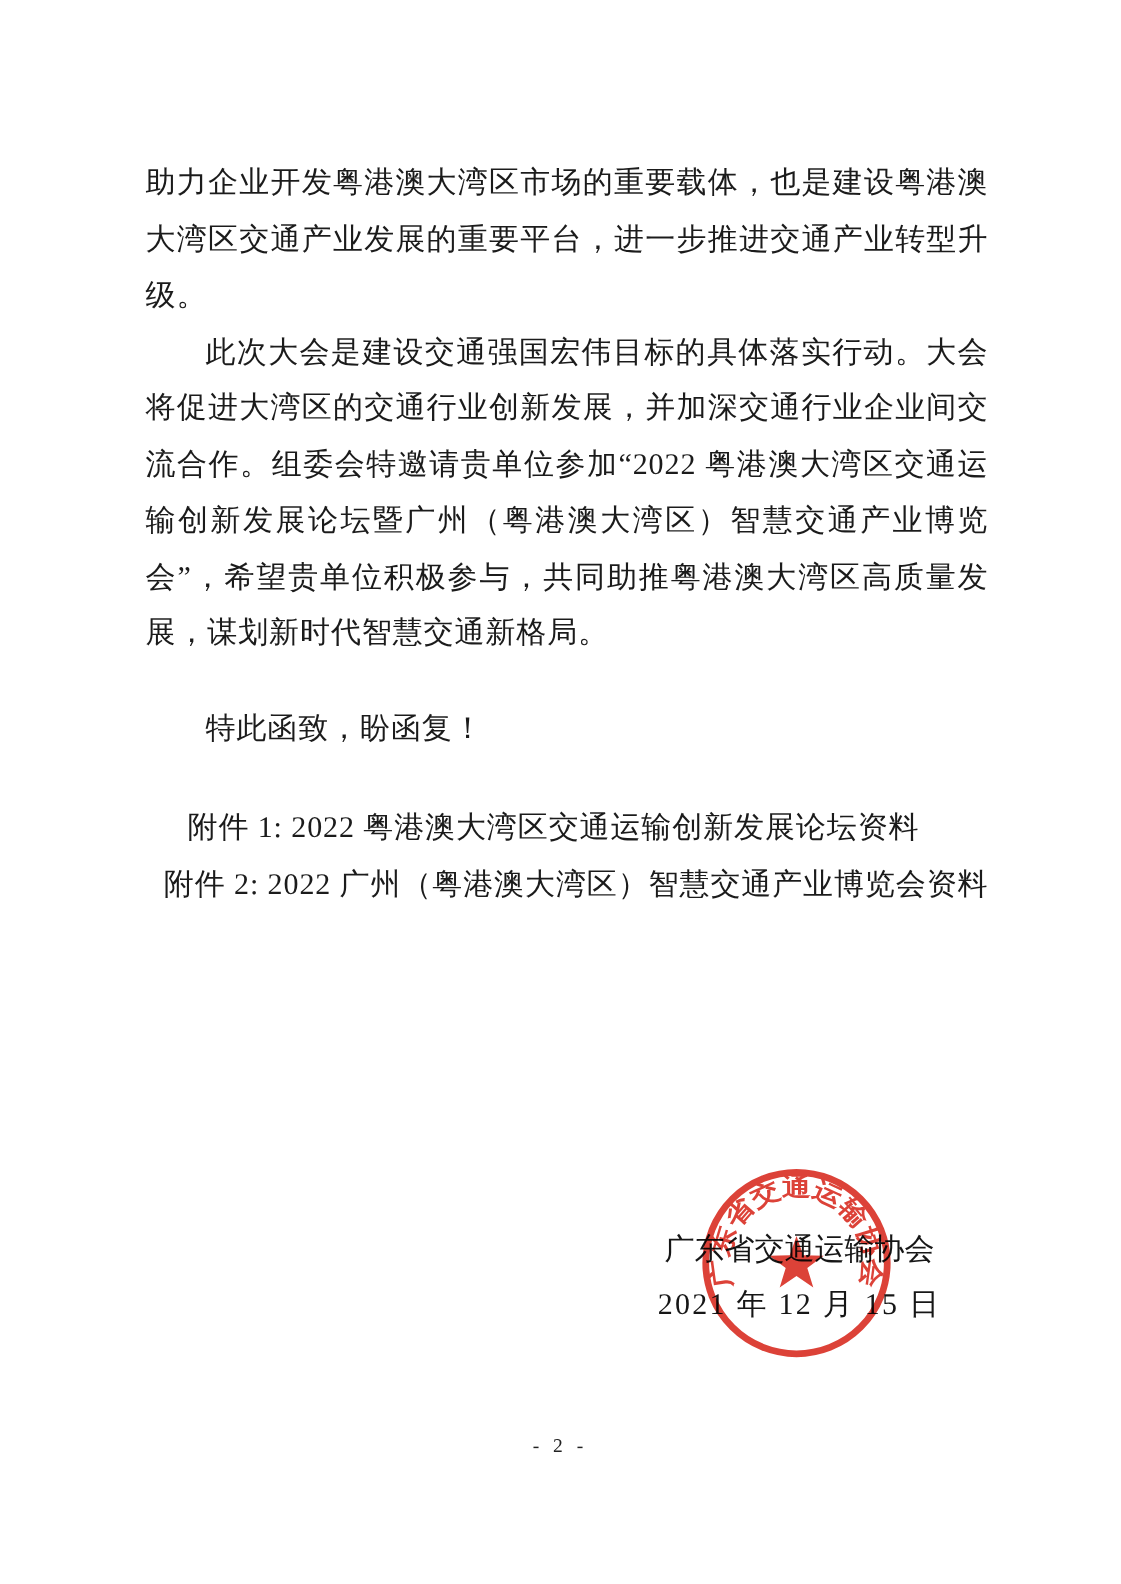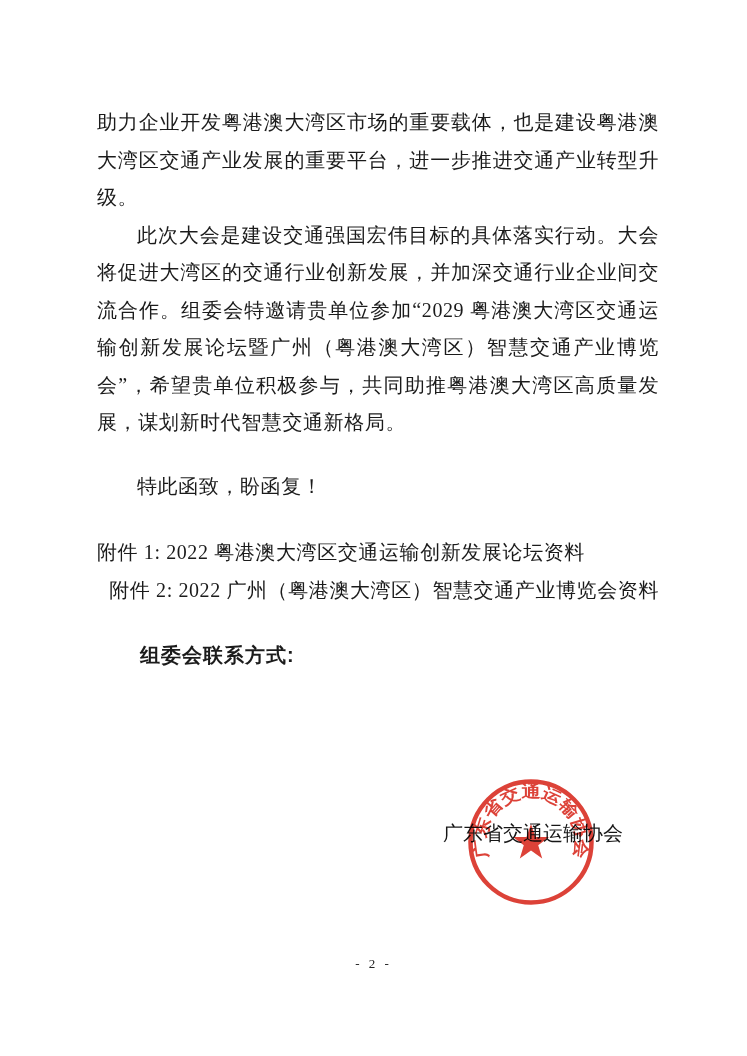--- a/index.html
+++ b/index.html
@@ -18,21 +18,21 @@
     top: 104px;
     width: 562px;
     font-size: 20px;
     line-height: 37.5px;
     text-align: justify;
     letter-spacing: 0.6px;
   }
   .para { margin: 0; }
   .indent { text-indent: 2em; }
   .closing { margin-top: 26px; }
-  .att1 { margin-top: 29px; text-align: left; }
+  .att1 { margin-top: 29px; text-align: left; margin-left: 28px; }
   .att2 { text-align: right; }
   .contact-heading {
     margin-top: 28px;
     padding-left: 43px;
     font-weight: 700;
     font-family: "Liberation Sans", sans-serif;
     letter-spacing: 1px;
     text-align: left;
   }
   .contact-line {
@@ -76,29 +76,29 @@
     color: #222222;
   }
 </style>
 </head>
 <body>
 
 <div class="page">
 
   <div class="body-text">
     <p class="para">助力企业开发粤港澳大湾区市场的重要载体，也是建设粤港澳大湾区交通产业发展的重要平台，进一步推进交通产业转型升级。</p>
-    <p class="para indent">此次大会是建设交通强国宏伟目标的具体落实行动。大会将促进大湾区的交通行业创新发展，并加深交通行业企业间交流合作。组委会特邀请贵单位参加“2029 粤港澳大湾区交通运输创新发展论坛暨广州（粤港澳大湾区）智慧交通产业博览会”，希望贵单位积极参与，共同助推粤港澳大湾区高质量发展，谋划新时代智慧交通新格局。</p>
+    <p class="para indent">此次大会是建设交通强国宏伟目标的具体落实行动。大会将促进大湾区的交通行业创新发展，并加深交通行业企业间交流合作。组委会特邀请贵单位参加“2022 粤港澳大湾区交通运输创新发展论坛暨广州（粤港澳大湾区）智慧交通产业博览会”，希望贵单位积极参与，共同助推粤港澳大湾区高质量发展，谋划新时代智慧交通新格局。</p>
     <p class="para indent closing">特此函致，盼函复！</p>
     <p class="para att1">附件 1: 2022 粤港澳大湾区交通运输创新发展论坛资料</p>
     <p class="para att2">附件 2: 2022 广州（粤港澳大湾区）智慧交通产业博览会资料</p>
-    <p class="para contact-heading">组委会联系方式:</p>
   </div>
 
   <div class="signature">
     <div class="sig-org">广东省交通运输协会</div>
+    <div class="sig-date">2021 年 12 月 15 日</div>
   </div>
 
   <svg class="seal" viewBox="0 0 132 132" xmlns="http://www.w3.org/2000/svg">
     <circle cx="66" cy="66" r="60.5" fill="none" stroke="#d8271c" stroke-width="4.5"></circle>
     <defs>
       <path id="sealArc" d="M 25.2,85.0 A 45,45 0 1 1 106.8,85.0" fill="none"></path>
     </defs>
     <text fill="#d8271c">
       <textPath href="#sealArc" startOffset="4" textLength="172" lengthAdjust="spacingAndGlyphs">广东省交通运输协会</textPath>
     </text>

